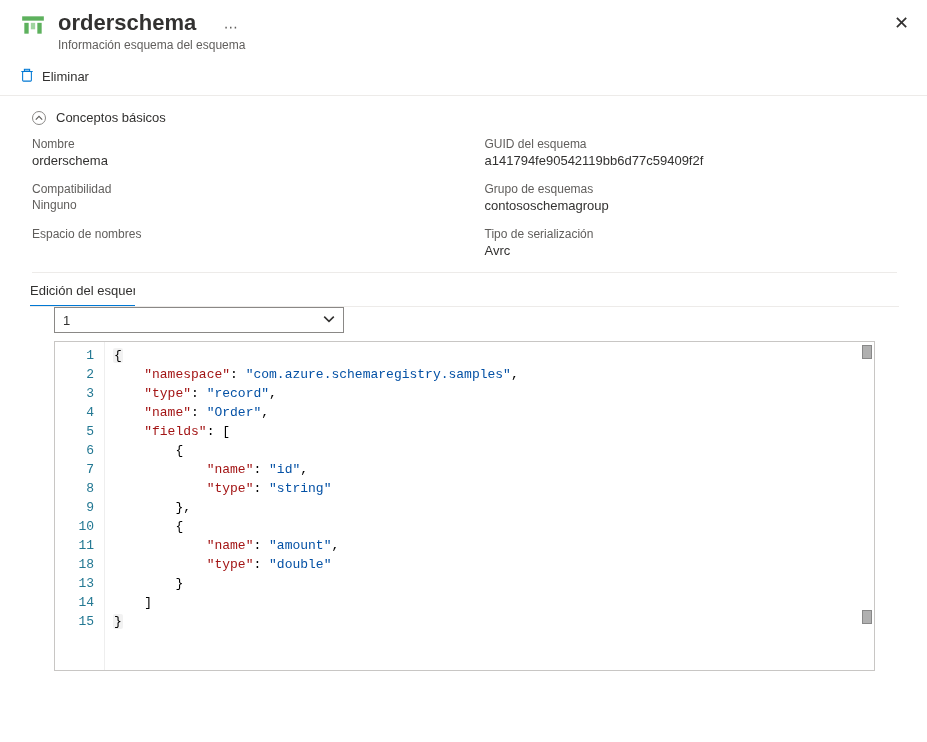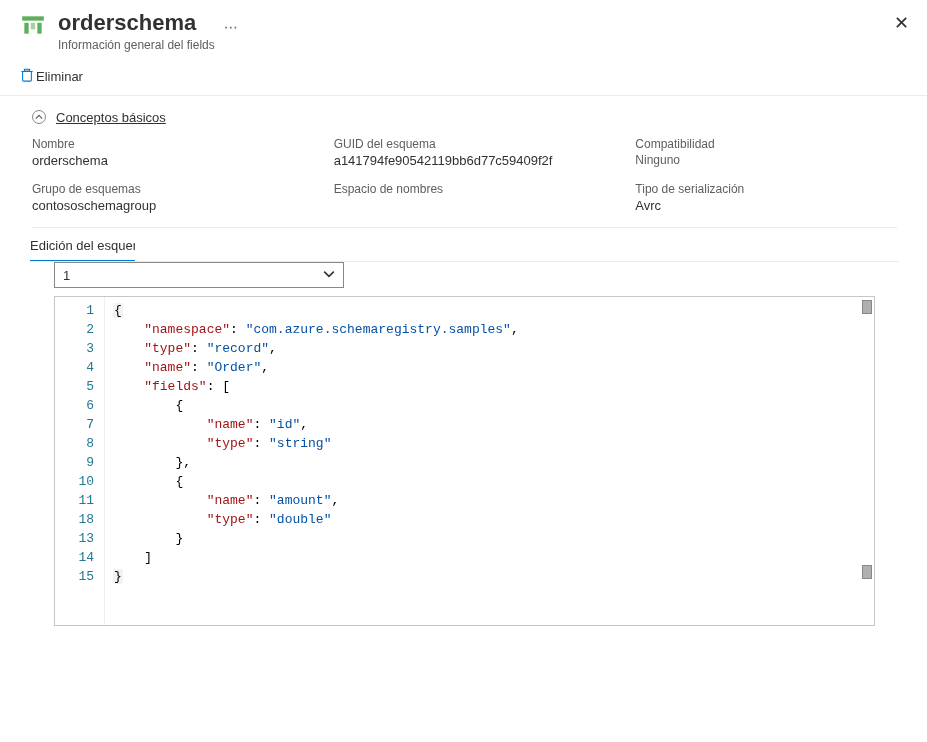--- a/index.html
+++ b/index.html
@@ -55,52 +55,51 @@
       border: none;
       font-weight: 300;
     }
     .toolbar {
       padding: 8px 20px 10px 20px;
       border-bottom: 1px solid #edebe9;
     }
     .delete-btn {
       display: inline-flex;
       align-items: center;
-      gap: 2px;
+      gap: 8px;
       cursor: pointer;
       font-size: 13px;
       color: #323130;
       background: none;
       border: none;
     }
     .delete-icon { color: #0078d4; }
     .content { padding: 10px 30px 10px 32px; }
     .section-toggle {
       display: flex;
-      align-items: flex-start;
+      align-items: center;
       gap: 10px;
       margin: 4px 0 12px 0;
       cursor: pointer;
-      text-decoration: underline;
     }
     .chevron {
       width: 14px;
       height: 14px;
       border: 1px solid #8a8886;
       border-radius: 50%;
       display: flex;
       align-items: center;
       justify-content: center;
       font-size: 8px;
       color: #605e5c;
     }
     .section-title { font-size: 13px; color: #323130; }
     .basics-grid {
       display: grid;
-      grid-template-columns: 1fr 1fr 1fr;
+      grid-template-columns: 1fr 1fr;
       column-gap: 40px;
       row-gap: 14px;
       margin-bottom: 14px;
     }
     .field-label {
       font-size: 12px;
       color: #605e5c;
       margin-bottom: 2px;
     }
     .field-value {
@@ -206,21 +205,21 @@
       <rect x="4" y="10" width="4" height="10" fill="#5db15d"></rect>
       <rect x="10" y="10" width="4" height="6" fill="#9fd49f"></rect>
       <rect x="16" y="10" width="4" height="10" fill="#5db15d"></rect>
     </svg>
   </div>
   <div class="header-text">
     <div>
       <span class="title">orderschema</span>
       <span class="title-dots">⋯</span>
     </div>
-    <div class="subtitle">Información general del fields</div>
+    <div class="subtitle">Información esquema del esquema</div>
   </div>
   <button class="close-btn">
     <span>✕</span>
   </button>
 </div>
 
 <div class="toolbar">
   <button class="delete-btn">
     <span class="delete-icon">
       <svg width="14" height="14" viewBox="0 0 16 16">

